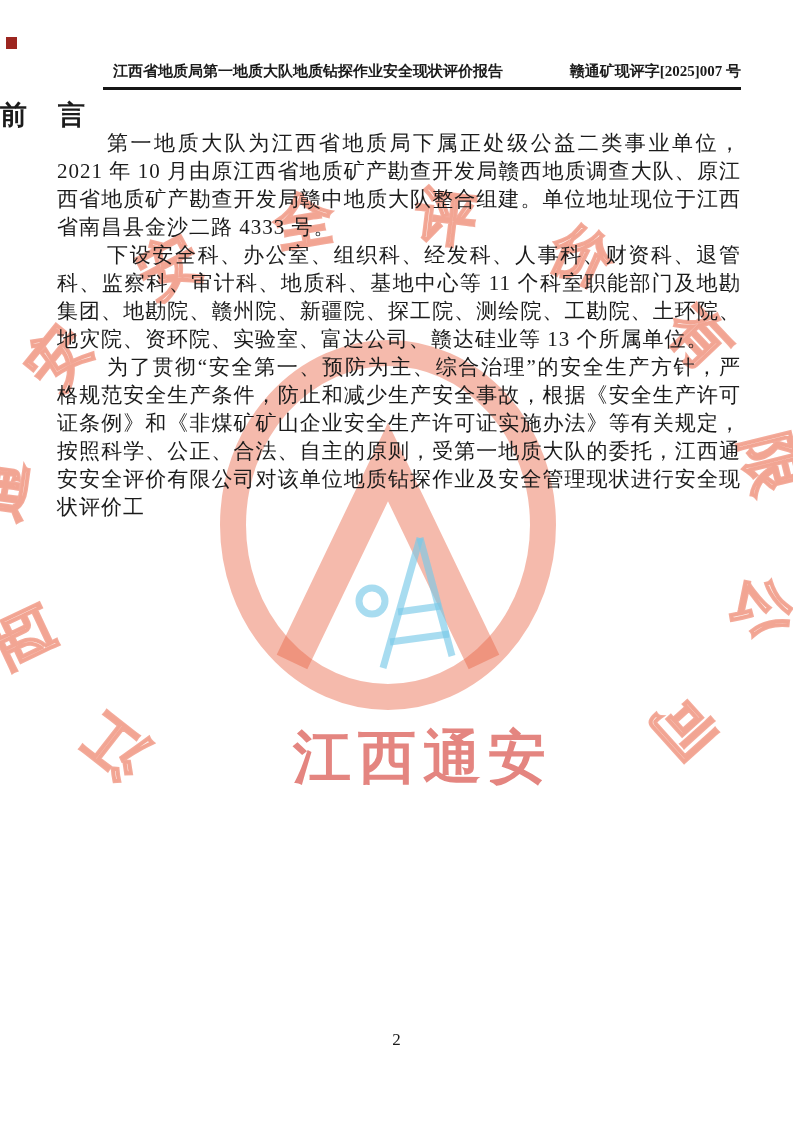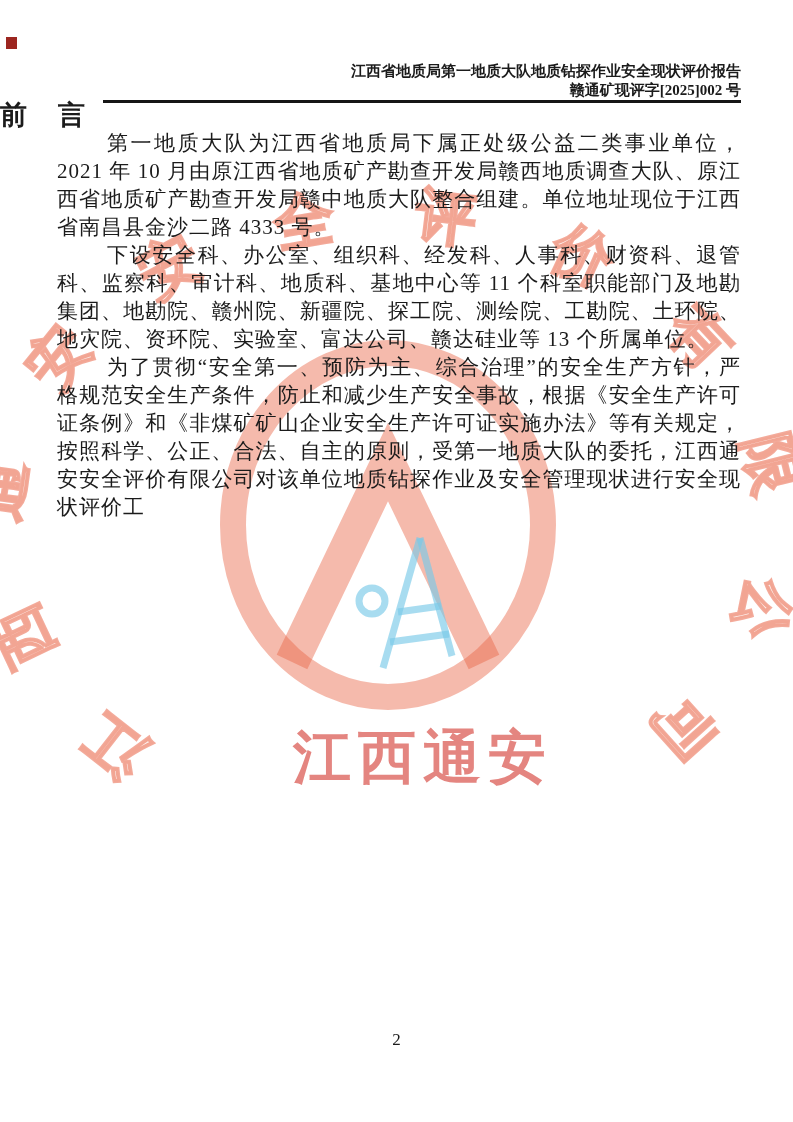--- a/index.html
+++ b/index.html
@@ -13,21 +13,21 @@
   .seal-ring{fill:none;stroke:rgba(233,102,72,0.45);stroke-width:26;}
   .seal-triangle{fill:none;stroke:rgba(233,102,72,0.45);stroke-width:34;stroke-linejoin:miter;}
   .derrick{fill:none;stroke:rgba(122,201,232,0.65);stroke-width:7;}
   .arc-text{font-family:"Liberation Serif","DejaVu Serif",serif;font-size:60px;font-weight:bold;
     fill:rgba(240,150,120,0.12);stroke:rgba(233,102,72,0.55);stroke-width:2.2px;letter-spacing:2px;}
   .seal-name{font-family:"Liberation Serif","DejaVu Serif",serif;font-size:58px;font-weight:bold;
     fill:rgba(211,58,50,0.62);letter-spacing:7px;}
   .header{
     position:absolute;left:103px;top:62px;width:638px;z-index:1;
     display:flex;justify-content:space-between;align-items:flex-end;
-    font-size:15px;font-weight:bold;border-bottom:3px solid #161616;flex-direction:column;
+    font-size:15px;font-weight:bold;border-bottom:3px solid #161616;padding-bottom:6px;
   }
   .header .left{margin-left:10px;}
   .doc-title{
     position:absolute;top:97px;left:0;width:100%;margin:0;z-index:1;
     text-align:left;font-size:27px;font-weight:bold;letter-spacing:2px;white-space:pre;
   }
   .bodytext{
     position:absolute;left:57px;top:129px;width:684px;z-index:1;
     font-size:21px;line-height:28px;text-align:justify;letter-spacing:1px;
   }
@@ -53,21 +53,21 @@
     </g>
     <path id="arcpath" fill="none" stroke="none" d="M 176 762 A 370 290 0 1 1 600 762"></path>
     <text class="arc-text">
       <textPath href="#arcpath" startOffset="28" textLength="1560" lengthAdjust="spacing">江西通安安全评价有限公司</textPath>
     </text>
     <text class="seal-name" x="423" y="777" text-anchor="middle">江西通安</text>
   </svg>
 
   <div class="header">
     <span class="left">江西省地质局第一地质大队地质钻探作业安全现状评价报告</span>
-    <span class="right">赣通矿现评字[2025]002 号</span>
+    <span class="right">赣通矿现评字[2025]007 号</span>
   </div>
 
   <h1 class="doc-title">前　言</h1>
 
   <div class="bodytext">
     <p>第一地质大队为江西省地质局下属正处级公益二类事业单位，2021 年 10 月由原江西省地质矿产勘查开发局赣西地质调查大队、原江西省地质矿产勘查开发局赣中地质大队整合组建。单位地址现位于江西省南昌县金沙二路 4333 号。</p>
     <p>下设安全科、办公室、组织科、经发科、人事科、财资科、退管科、监察科、审计科、地质科、基地中心等 11 个科室职能部门及地勘集团、地勘院、赣州院、新疆院、探工院、测绘院、工勘院、土环院、地灾院、资环院、实验室、富达公司、赣达硅业等 13 个所属单位。</p>
     <p>为了贯彻“安全第一、预防为主、综合治理”的安全生产方针，严格规范安全生产条件，防止和减少生产安全事故，根据《安全生产许可证条例》和《非煤矿矿山企业安全生产许可证实施办法》等有关规定，按照科学、公正、合法、自主的原则，受第一地质大队的委托，江西通安安全评价有限公司对该单位地质钻探作业及安全管理现状进行安全现状评价工</p>
   </div>
 

